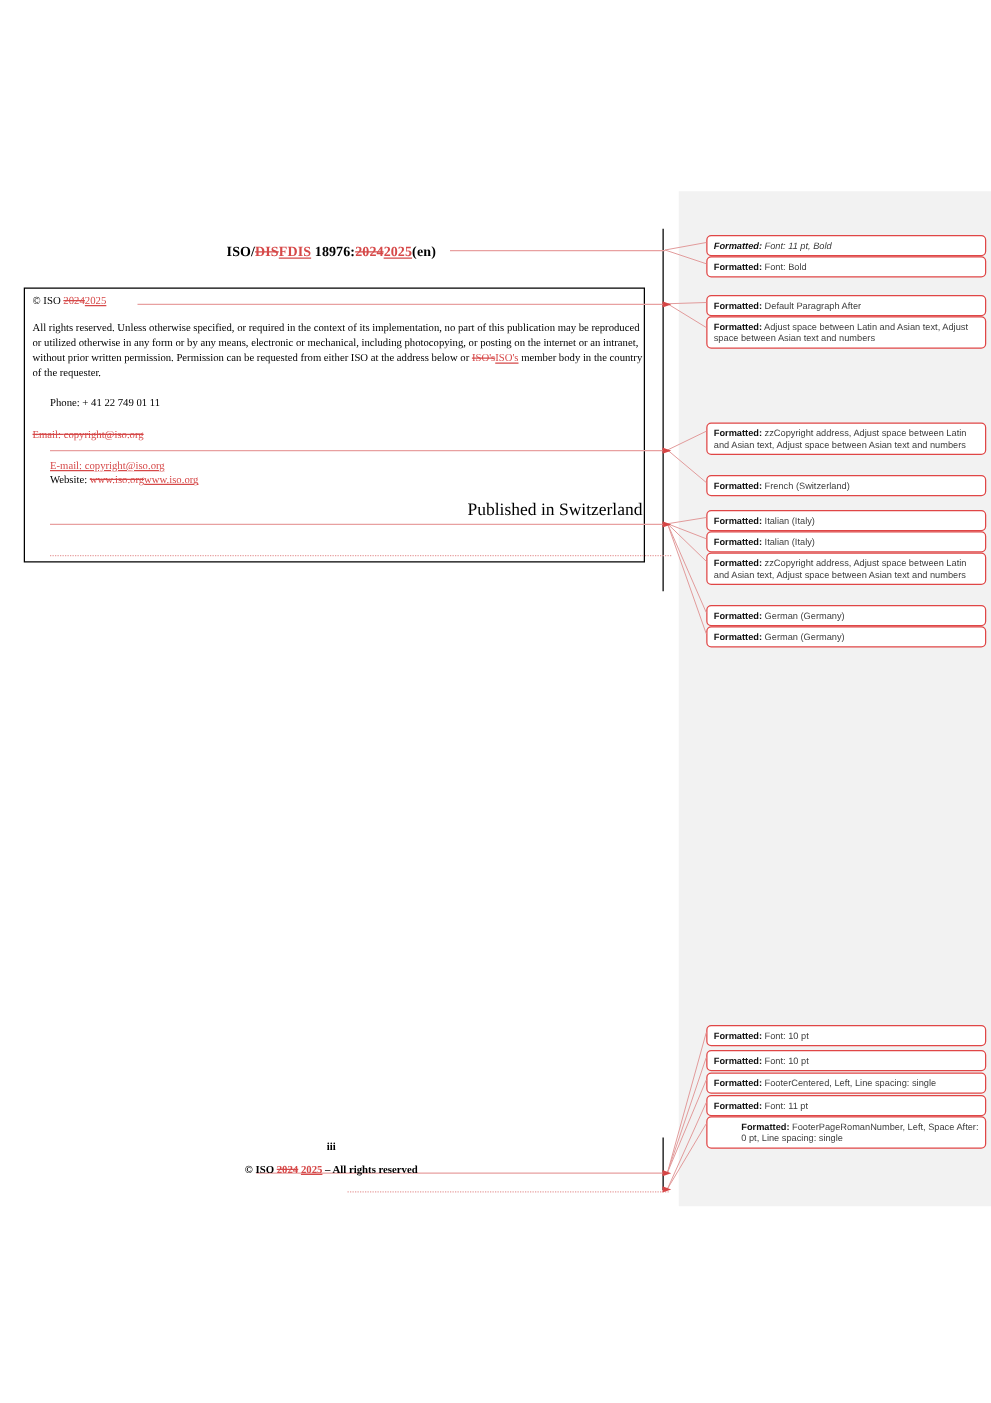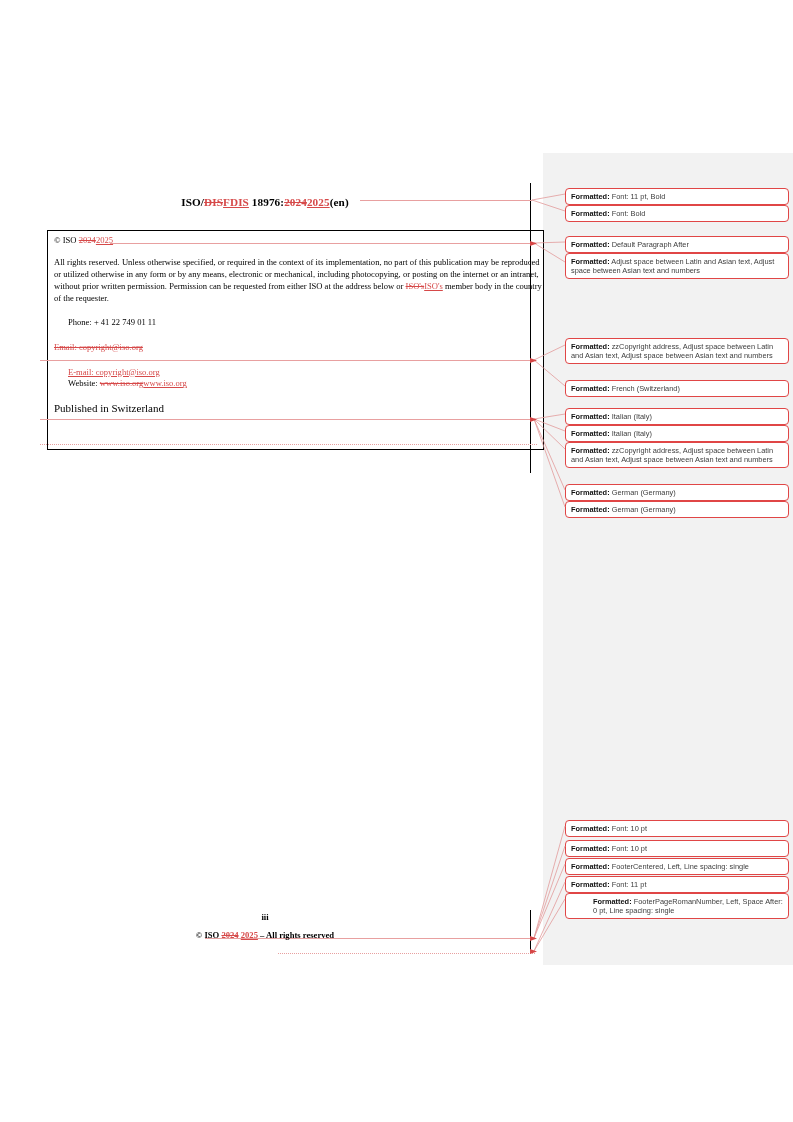--- a/index.html
+++ b/index.html
@@ -45,21 +45,21 @@
     color: #000;
     white-space: nowrap;
   }
 
   .del { color: #d64949; text-decoration: line-through; }
   .ins { color: #d64949; text-decoration: underline; }
 
   
   #copyright-box {
     position: absolute;
-    left: 47px;
+    left: 19px;
     top: 230px;
     width: 497px;
     height: 220px;
     border: 1.1px solid #000;
     box-sizing: border-box;
   }
   #copyright-inner {
     position: absolute;
     left: 6px;
     top: 4px;
@@ -85,22 +85,23 @@
     font-size: 8.55px;
     line-height: 11.7px;
   }
   .email-new {
     margin: 13px 0 0 14px;
     font-size: 8.55px;
     line-height: 11.7px;
   }
   .published {
     margin: 13px 0 0 0px;
-    font-size: 11px;
-    line-height: 11.7px;
+    font-size: 14px;
+    line-height: 11.7px;
+    text-align: right;
   }
 
   
   .rev-rule {
     position: absolute;
     height: 0;
     border-top: 0.8px solid #e8a0a0;
   }
   .rev-rule-dot {
     position: absolute;
@@ -208,21 +209,21 @@
 <div class="rev-rule-dot" style="left:40px; top:444px; width:497px;"></div>
 <div class="rev-rule" style="left:360px; top:200px; width:172px;"></div>
 <div class="rev-rule" style="left:205px; top:938px; width:330px;"></div>
 <div class="rev-rule-dot" style="left:278px; top:953px; width:257px;"></div>
 
 <div id="footer-line">
   <span>© ISO </span><span class="del">2024</span><span>&nbsp;</span><span class="ins">2025</span><span> – All rights reserved</span>
 </div>
 <div id="footer-page">iii</div>
 
-<div class="callout" style="top:188px;">
+<div class="callout" style="top:188px;font-style:italic;">
   <b>Formatted:</b><span> Font: 11 pt, Bold</span>
 </div>
 <div class="callout" style="top:205px;">
   <b>Formatted:</b><span> Font: Bold</span>
 </div>
 <div class="callout" style="top:236px;">
   <b>Formatted:</b><span> Default Paragraph After</span>
 </div>
 <div class="callout" style="top:253px;">
   <b>Formatted:</b><span> Adjust space between Latin and Asian text, Adjust space between Asian text and numbers</span>

